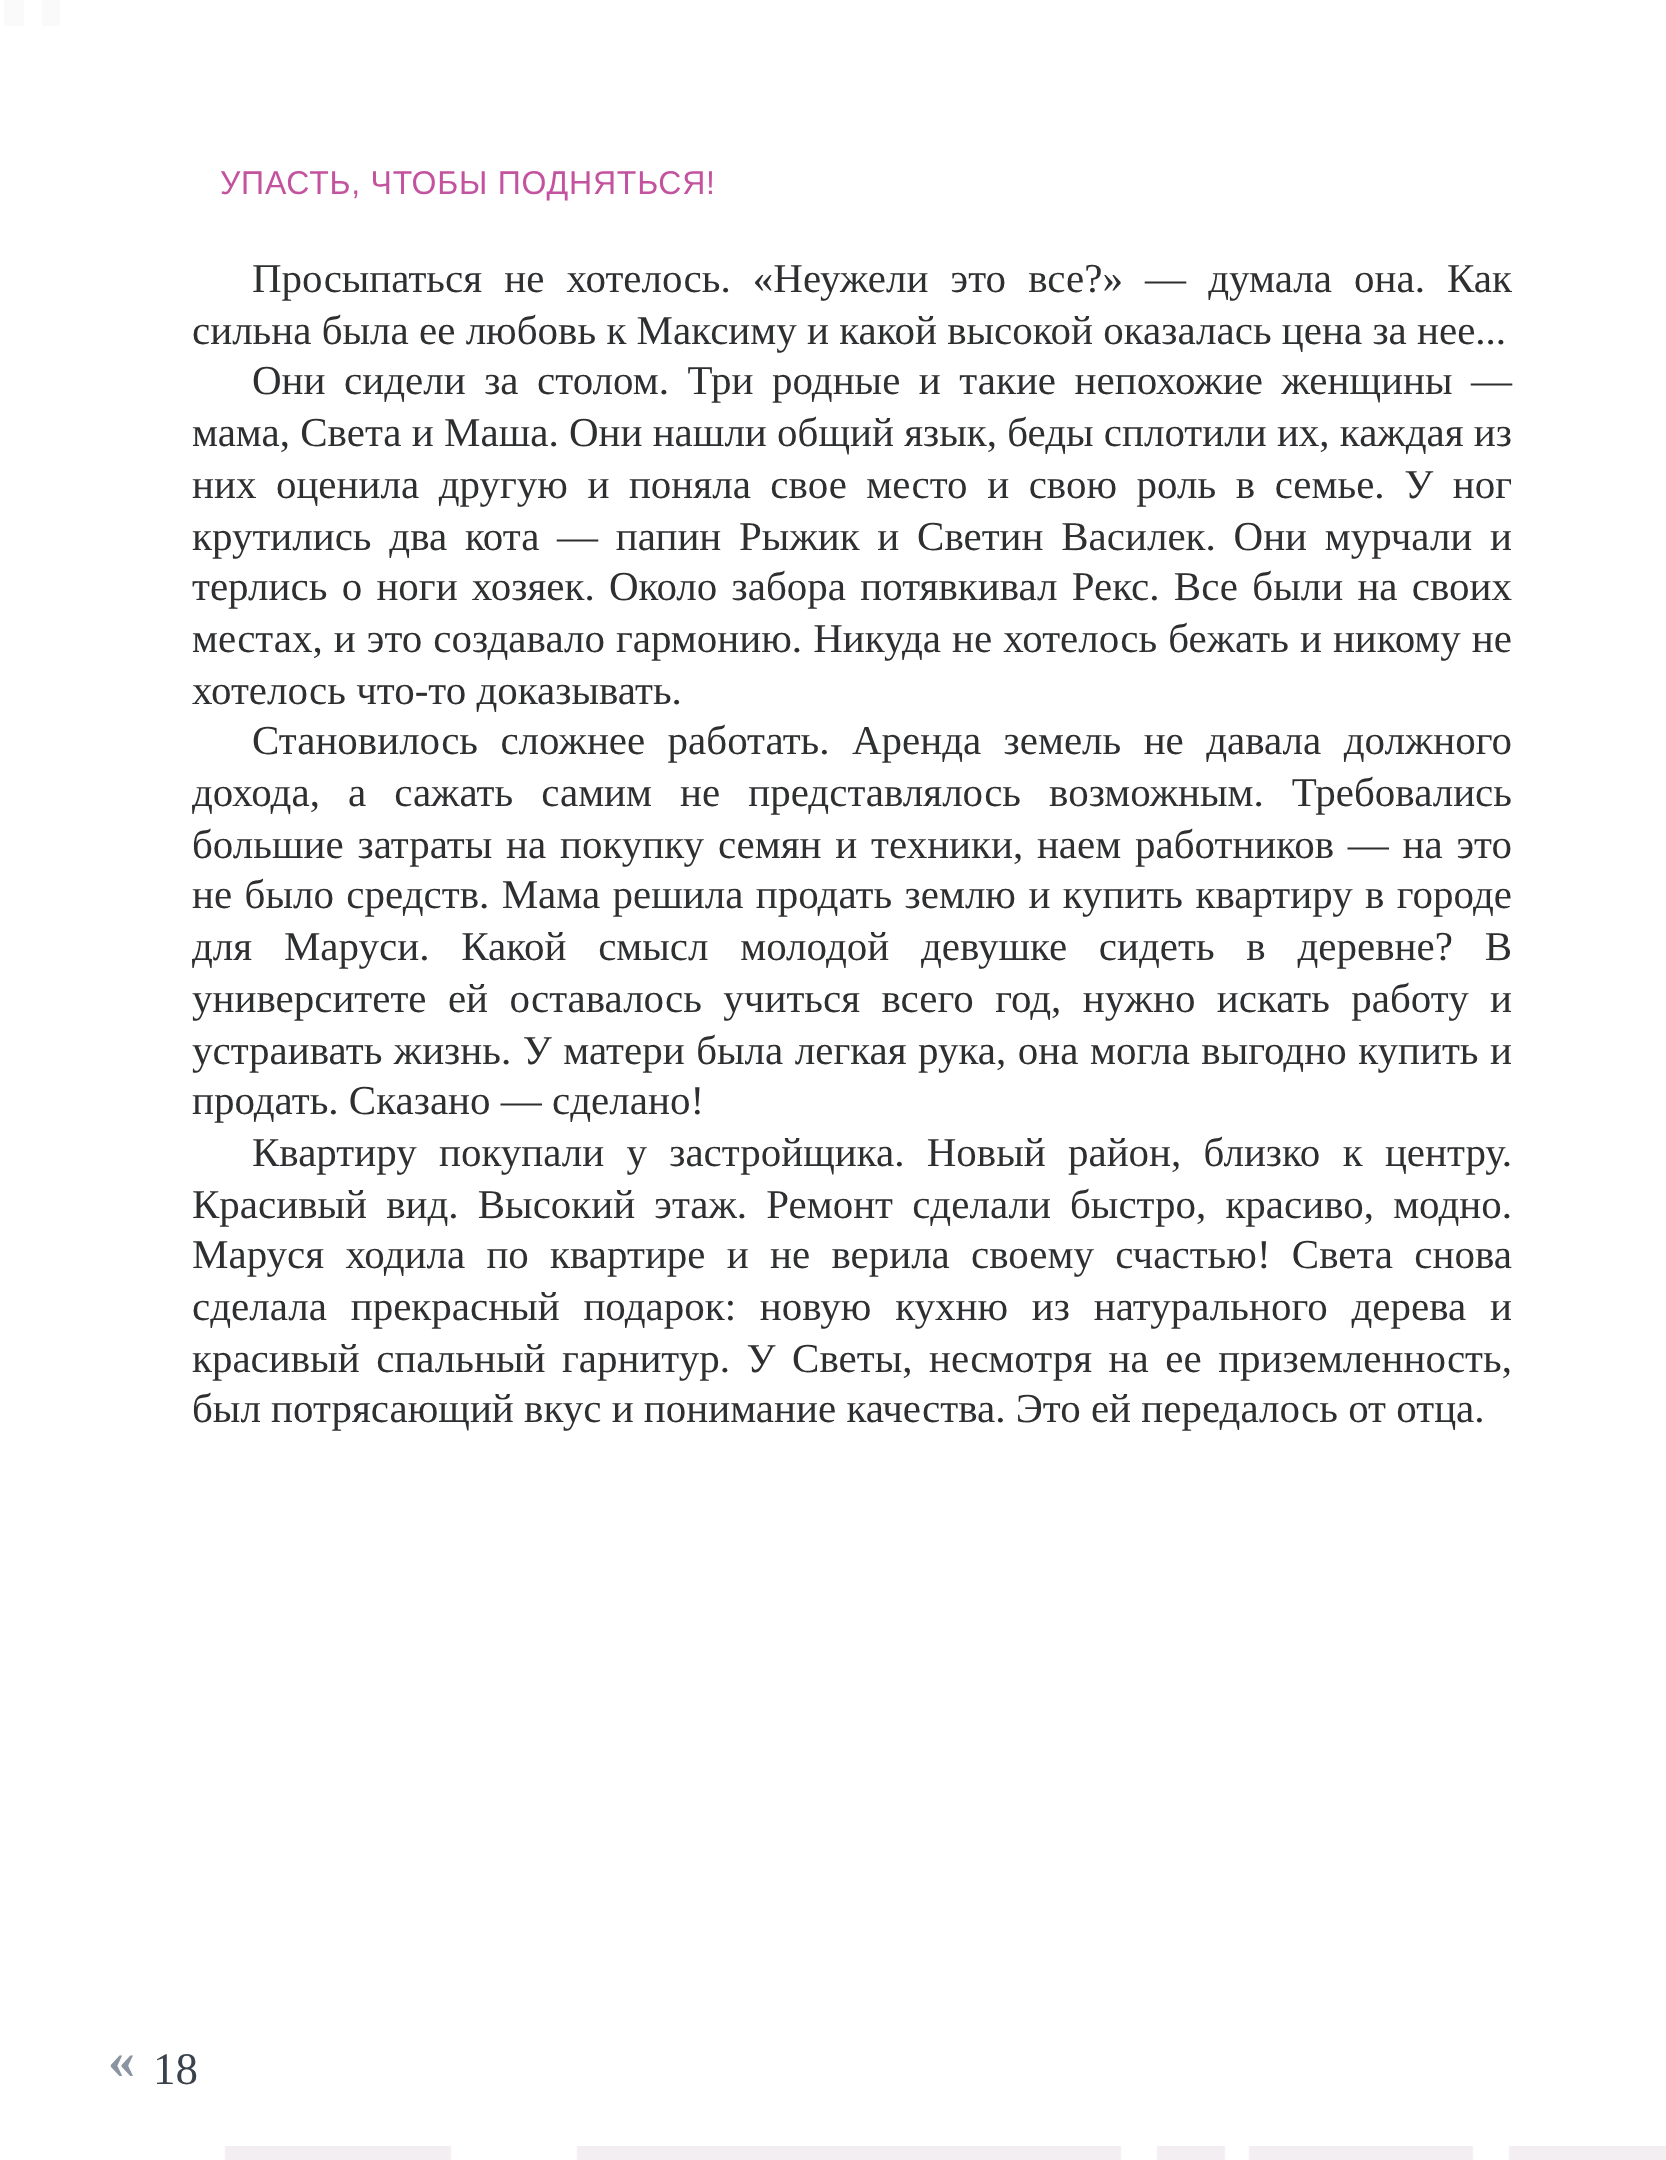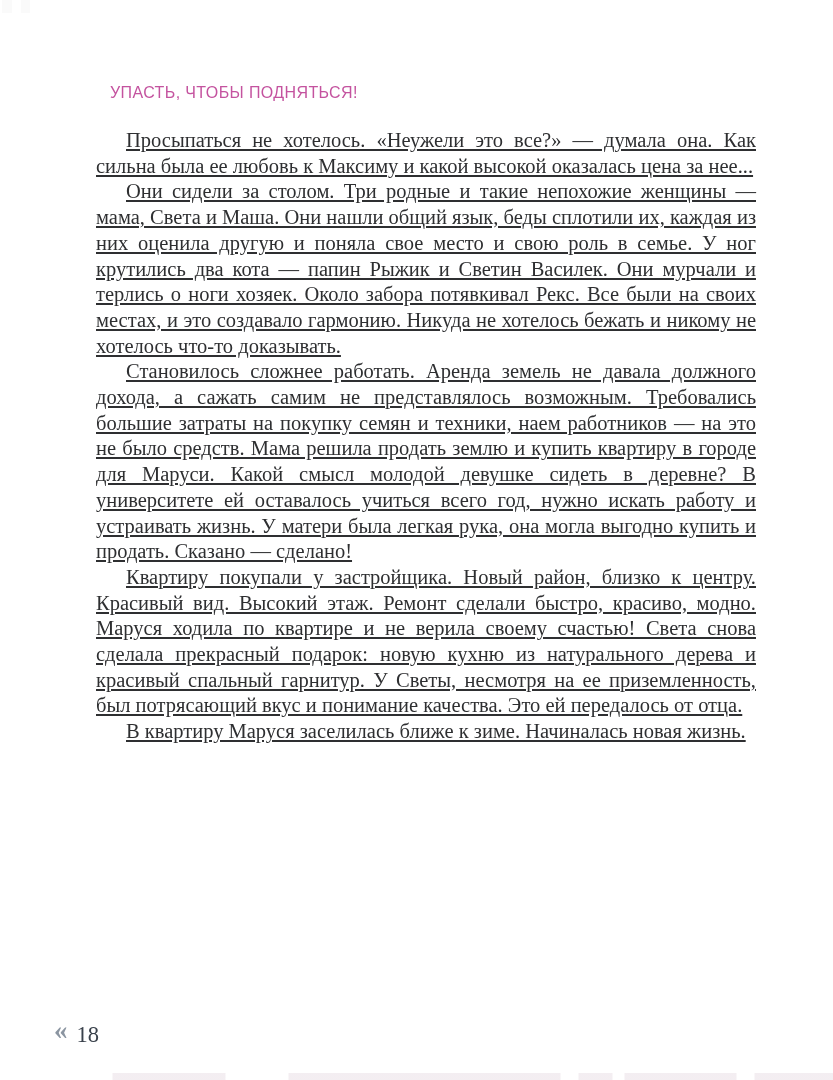--- a/index.html
+++ b/index.html
@@ -34,21 +34,20 @@
     font-family: "Liberation Serif", serif;
     font-size: 20.5px;
     line-height: 25.7px;
     color: var(--body-text, #2e2f31);
     text-align: justify;
   }
   .body-text p {
     margin: 0;
     padding: 0;
     text-indent: 30px;
-    text-decoration: underline;
   }
   .page-footer {
     position: absolute;
     left: 54px;
     top: 1012px;
     display: flex;
     align-items: center;
     gap: 9px;
   }
   .chevron {
@@ -102,21 +101,20 @@
   <div class="scan-corner-a"></div>
   <div class="scan-corner-b"></div>
 
   <div class="running-header">УПАСТЬ, ЧТОБЫ ПОДНЯТЬСЯ!</div>
 
   <div class="body-text">
     <p>Просыпаться не хотелось. «Неужели это все?» — думала она. Как сильна была ее любовь к Максиму и какой высокой оказалась цена за нее...</p>
     <p>Они сидели за столом. Три родные и такие непохожие женщины — мама, Света и Маша. Они нашли общий язык, беды сплотили их, каждая из них оценила другую и поняла свое место и свою роль в семье. У ног крутились два кота — папин Рыжик и Светин Василек. Они мурчали и терлись о ноги хозяек. Около забора потявкивал Рекс. Все были на своих местах, и это создавало гармонию. Никуда не хотелось бежать и никому не хотелось что-то доказывать.</p>
     <p>Становилось сложнее работать. Аренда земель не давала должного дохода, а сажать самим не представлялось возможным. Требовались большие затраты на покупку семян и техники, наем работников — на это не было средств. Мама решила продать землю и купить квартиру в городе для Маруси. Какой смысл молодой девушке сидеть в деревне? В университете ей оставалось учиться всего год, нужно искать работу и устраивать жизнь. У матери была легкая рука, она могла выгодно купить и продать. Сказано — сделано!</p>
     <p>Квартиру покупали у застройщика. Новый район, близко к центру. Красивый вид. Высокий этаж. Ремонт сделали быстро, красиво, модно. Маруся ходила по квартире и не верила своему счастью! Света снова сделала прекрасный подарок: новую кухню из натурального дерева и красивый спальный гарнитур. У Светы, несмотря на ее приземленность, был потрясающий вкус и понимание качества. Это ей передалось от отца.</p>
-    <p>В квартиру Маруся заселилась ближе к зиме. Начиналась новая жизнь.</p>
   </div>
 
   <div class="page-footer">
     <span class="chevron">«</span>
     <span class="page-number">18</span>
   </div>
 
   <div class="scan-edge-bottom"></div>
 
 </div>

